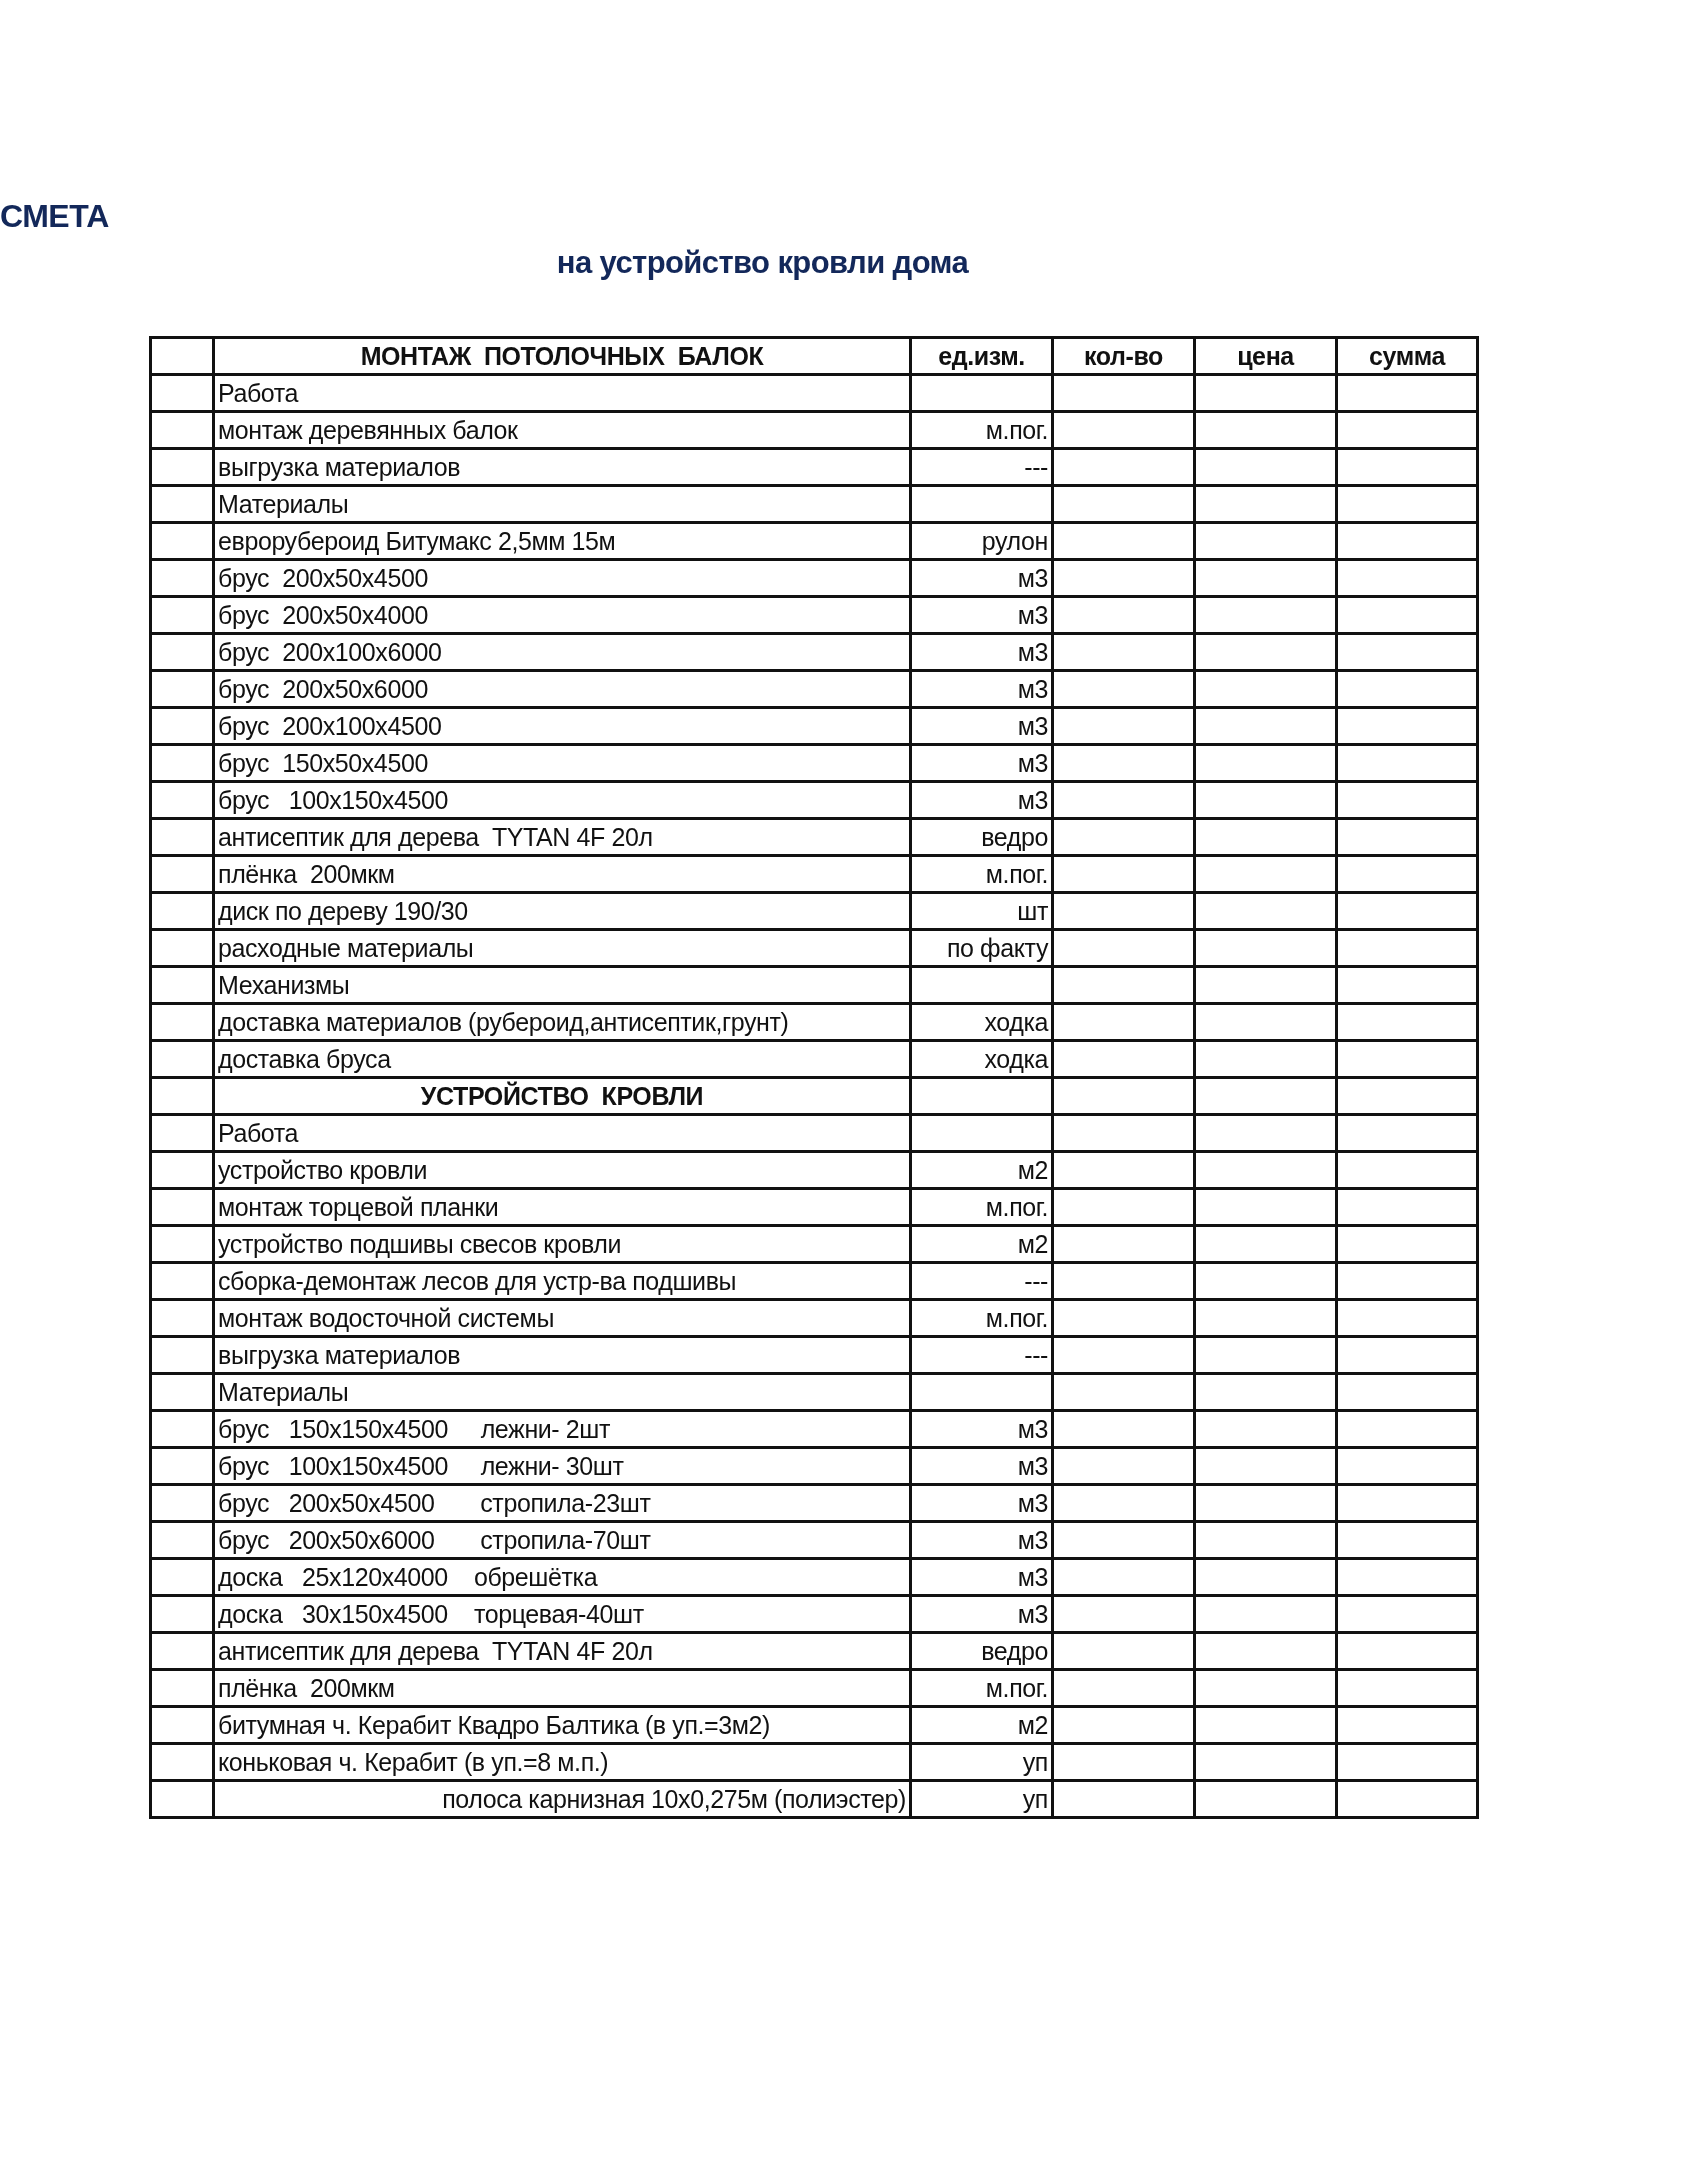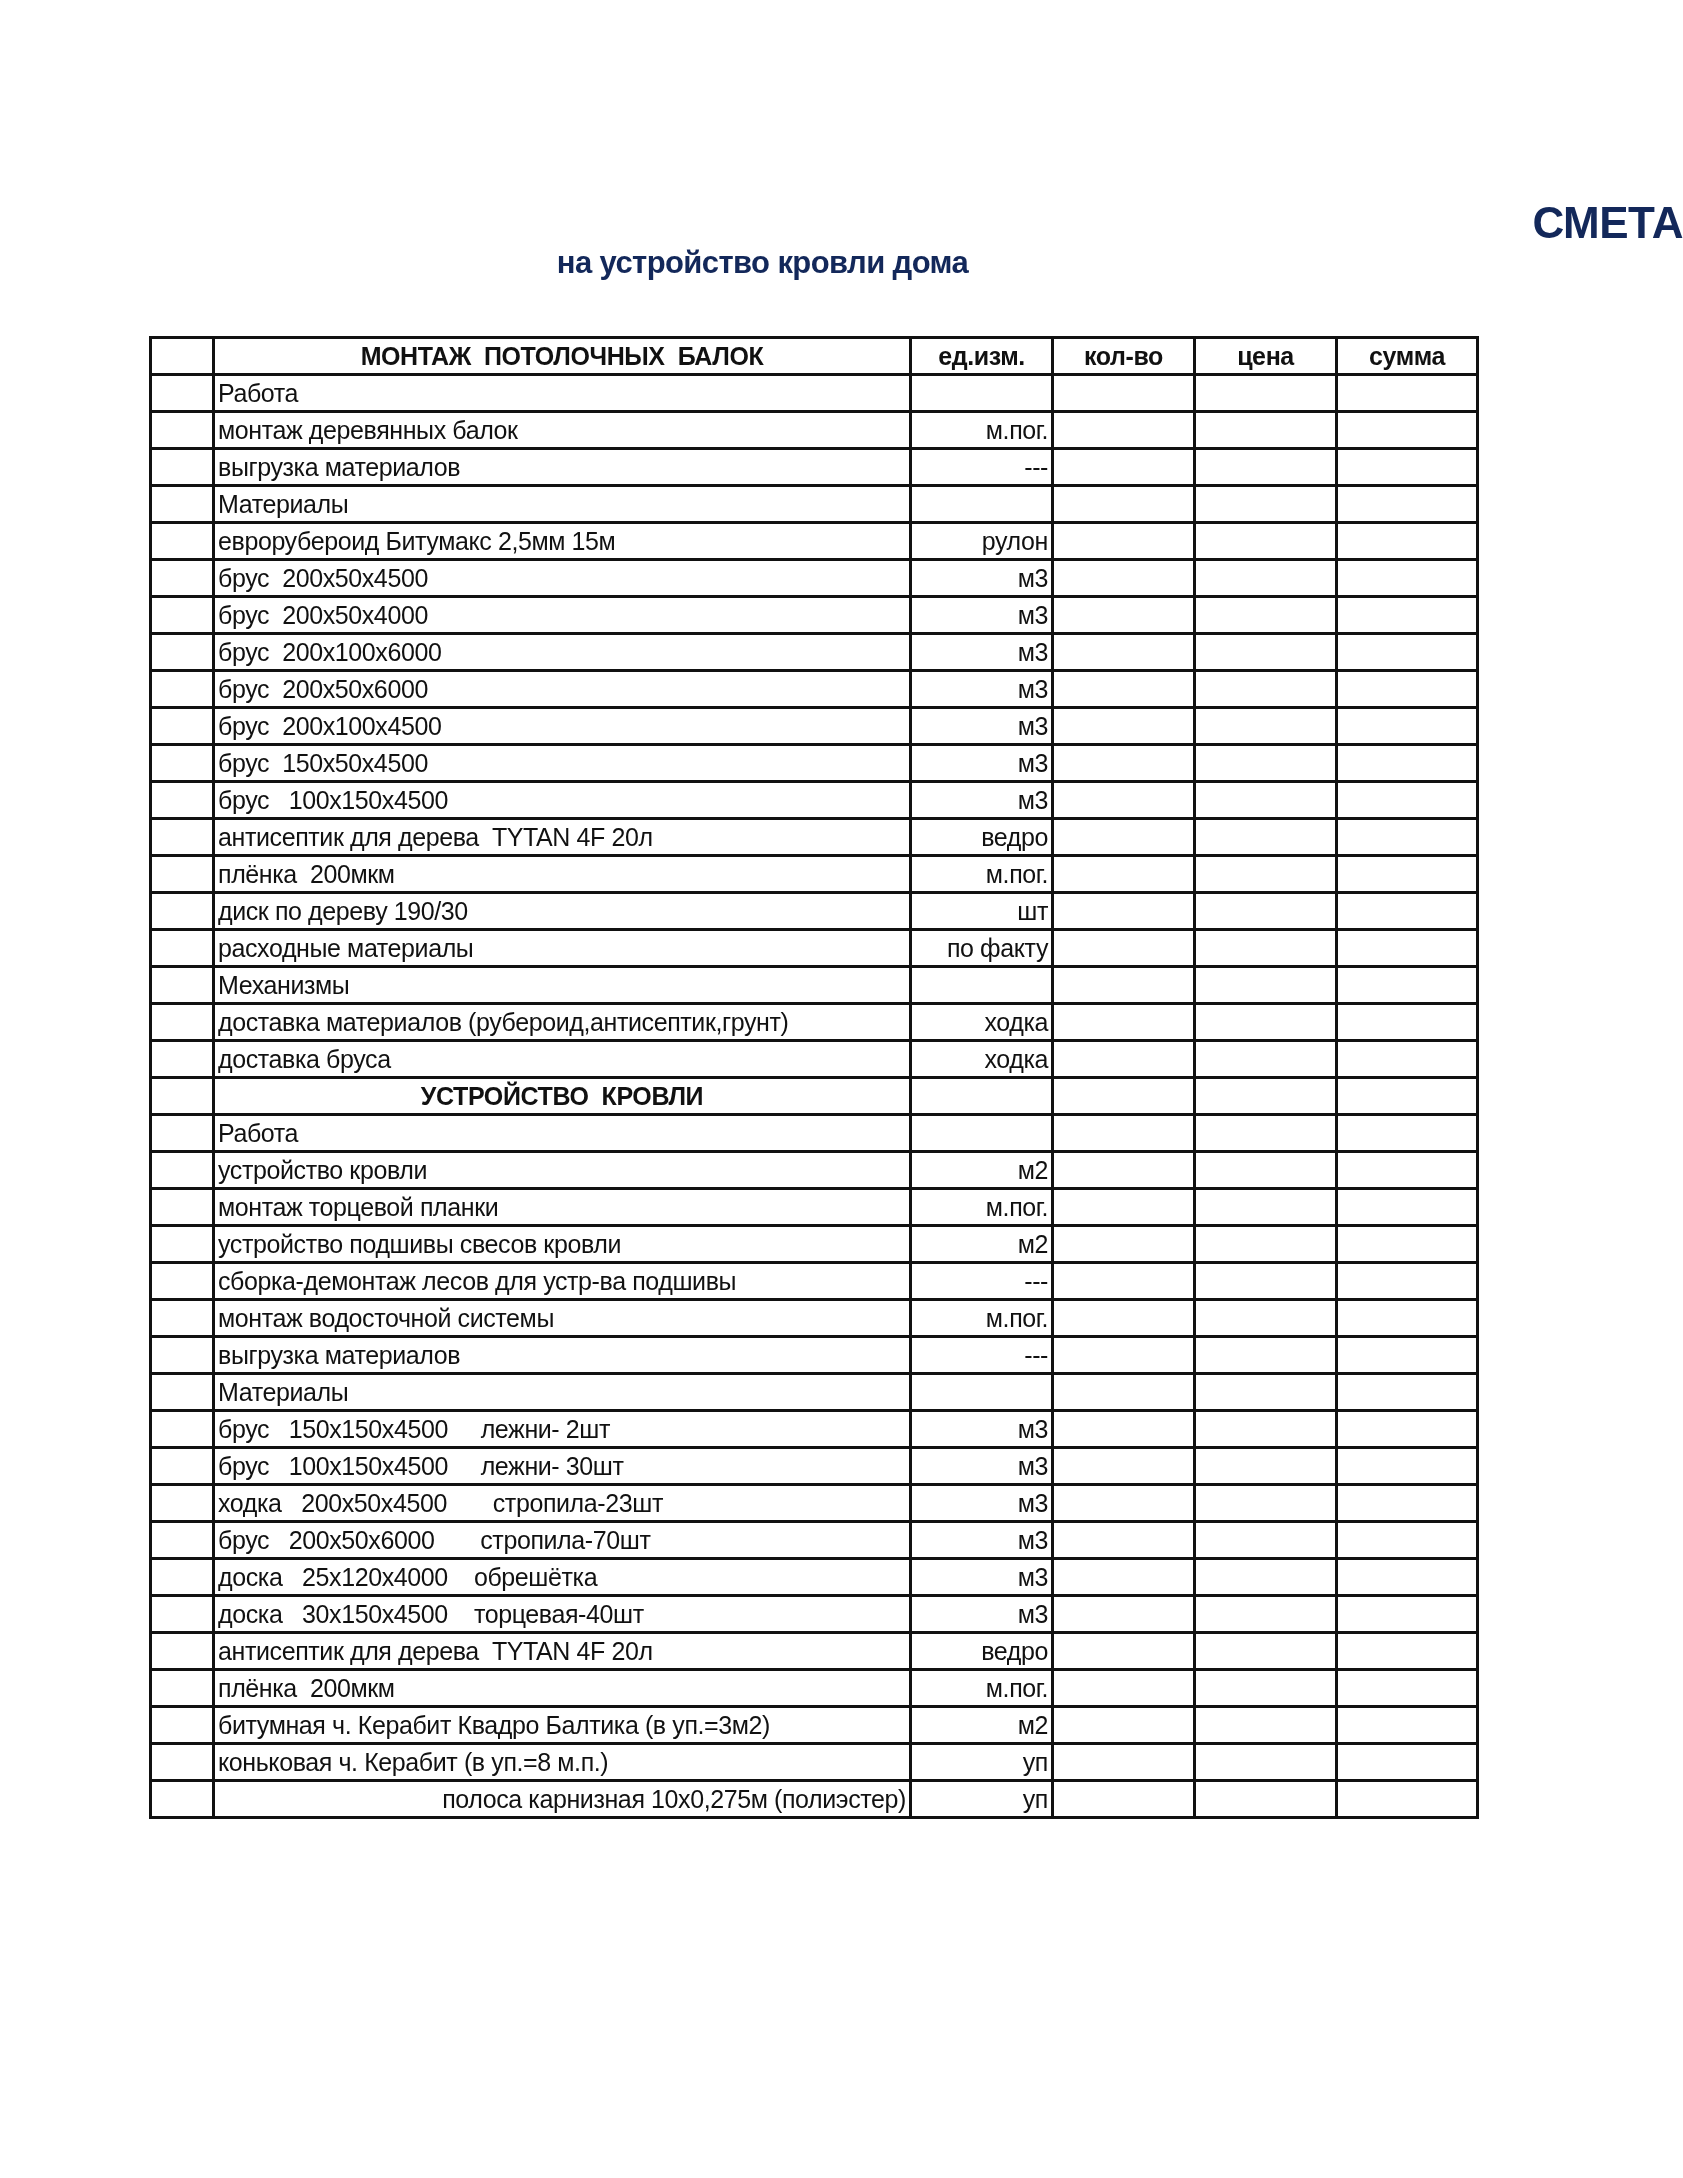--- a/index.html
+++ b/index.html
@@ -1,19 +1,19 @@
 <!DOCTYPE html>
 <html><head>
 <meta charset="utf-8">
 <style>
   html, body { margin: 0; padding: 0; background: #ffffff; }
   body { width: 1683px; height: 2178px; position: relative; overflow: hidden;
          font-family: "Liberation Sans", sans-serif; color: #111; }
-  .title { position: absolute; left: 0; width: 1683px; top: 198px; text-align: right;
-           font-weight: bold; font-size: 44px; color: #13285a; letter-spacing: -0.5px; }
+  .title { position: absolute; left: 0; width: 1683px; top: 198px; text-align: left;
+           font-weight: bold; font-size: 32px; color: #13285a; letter-spacing: -0.5px; }
   .subtitle { position: absolute; left: 0; width: 1525px; top: 245px; text-align: center;
               font-weight: bold; font-size: 31px; color: #13285a; letter-spacing: -0.6px; }
   table.estimate { position: absolute; left: 149px; top: 336px; border-collapse: collapse;
                    table-layout: fixed; width: 1310px; }
   table.estimate td { border: 3px solid #111; height: 34px; padding: 0 3px; font-size: 25px;
                       line-height: 34px; white-space: nowrap; overflow: hidden;
                       vertical-align: bottom; letter-spacing: -0.4px; }
   table.estimate tr.hdr td { height: 34px; font-weight: bold; text-align: center; }
   td.c-num { width: 54px; }
   td.c-name { width: 688px; text-align: left; }
@@ -275,21 +275,21 @@
       <tr class="item">
         <td class="c-num"></td>
         <td class="c-name" style="white-space: pre;">брус   100х150х4500     лежни- 30шт</td>
         <td class="c-unit" style="white-space: pre;">м3</td>
         <td class="c-qty"></td>
         <td class="c-price"></td>
         <td class="c-sum"></td>
       </tr>
       <tr class="item">
         <td class="c-num"></td>
-        <td class="c-name" style="white-space: pre;">ходка   200х50х4500       стропила-23шт</td>
+        <td class="c-name" style="white-space: pre;">брус   200х50х4500       стропила-23шт</td>
         <td class="c-unit" style="white-space: pre;">м3</td>
         <td class="c-qty"></td>
         <td class="c-price"></td>
         <td class="c-sum"></td>
       </tr>
       <tr class="item">
         <td class="c-num"></td>
         <td class="c-name" style="white-space: pre;">брус   200х50х6000       стропила-70шт</td>
         <td class="c-unit" style="white-space: pre;">м3</td>
         <td class="c-qty"></td>

